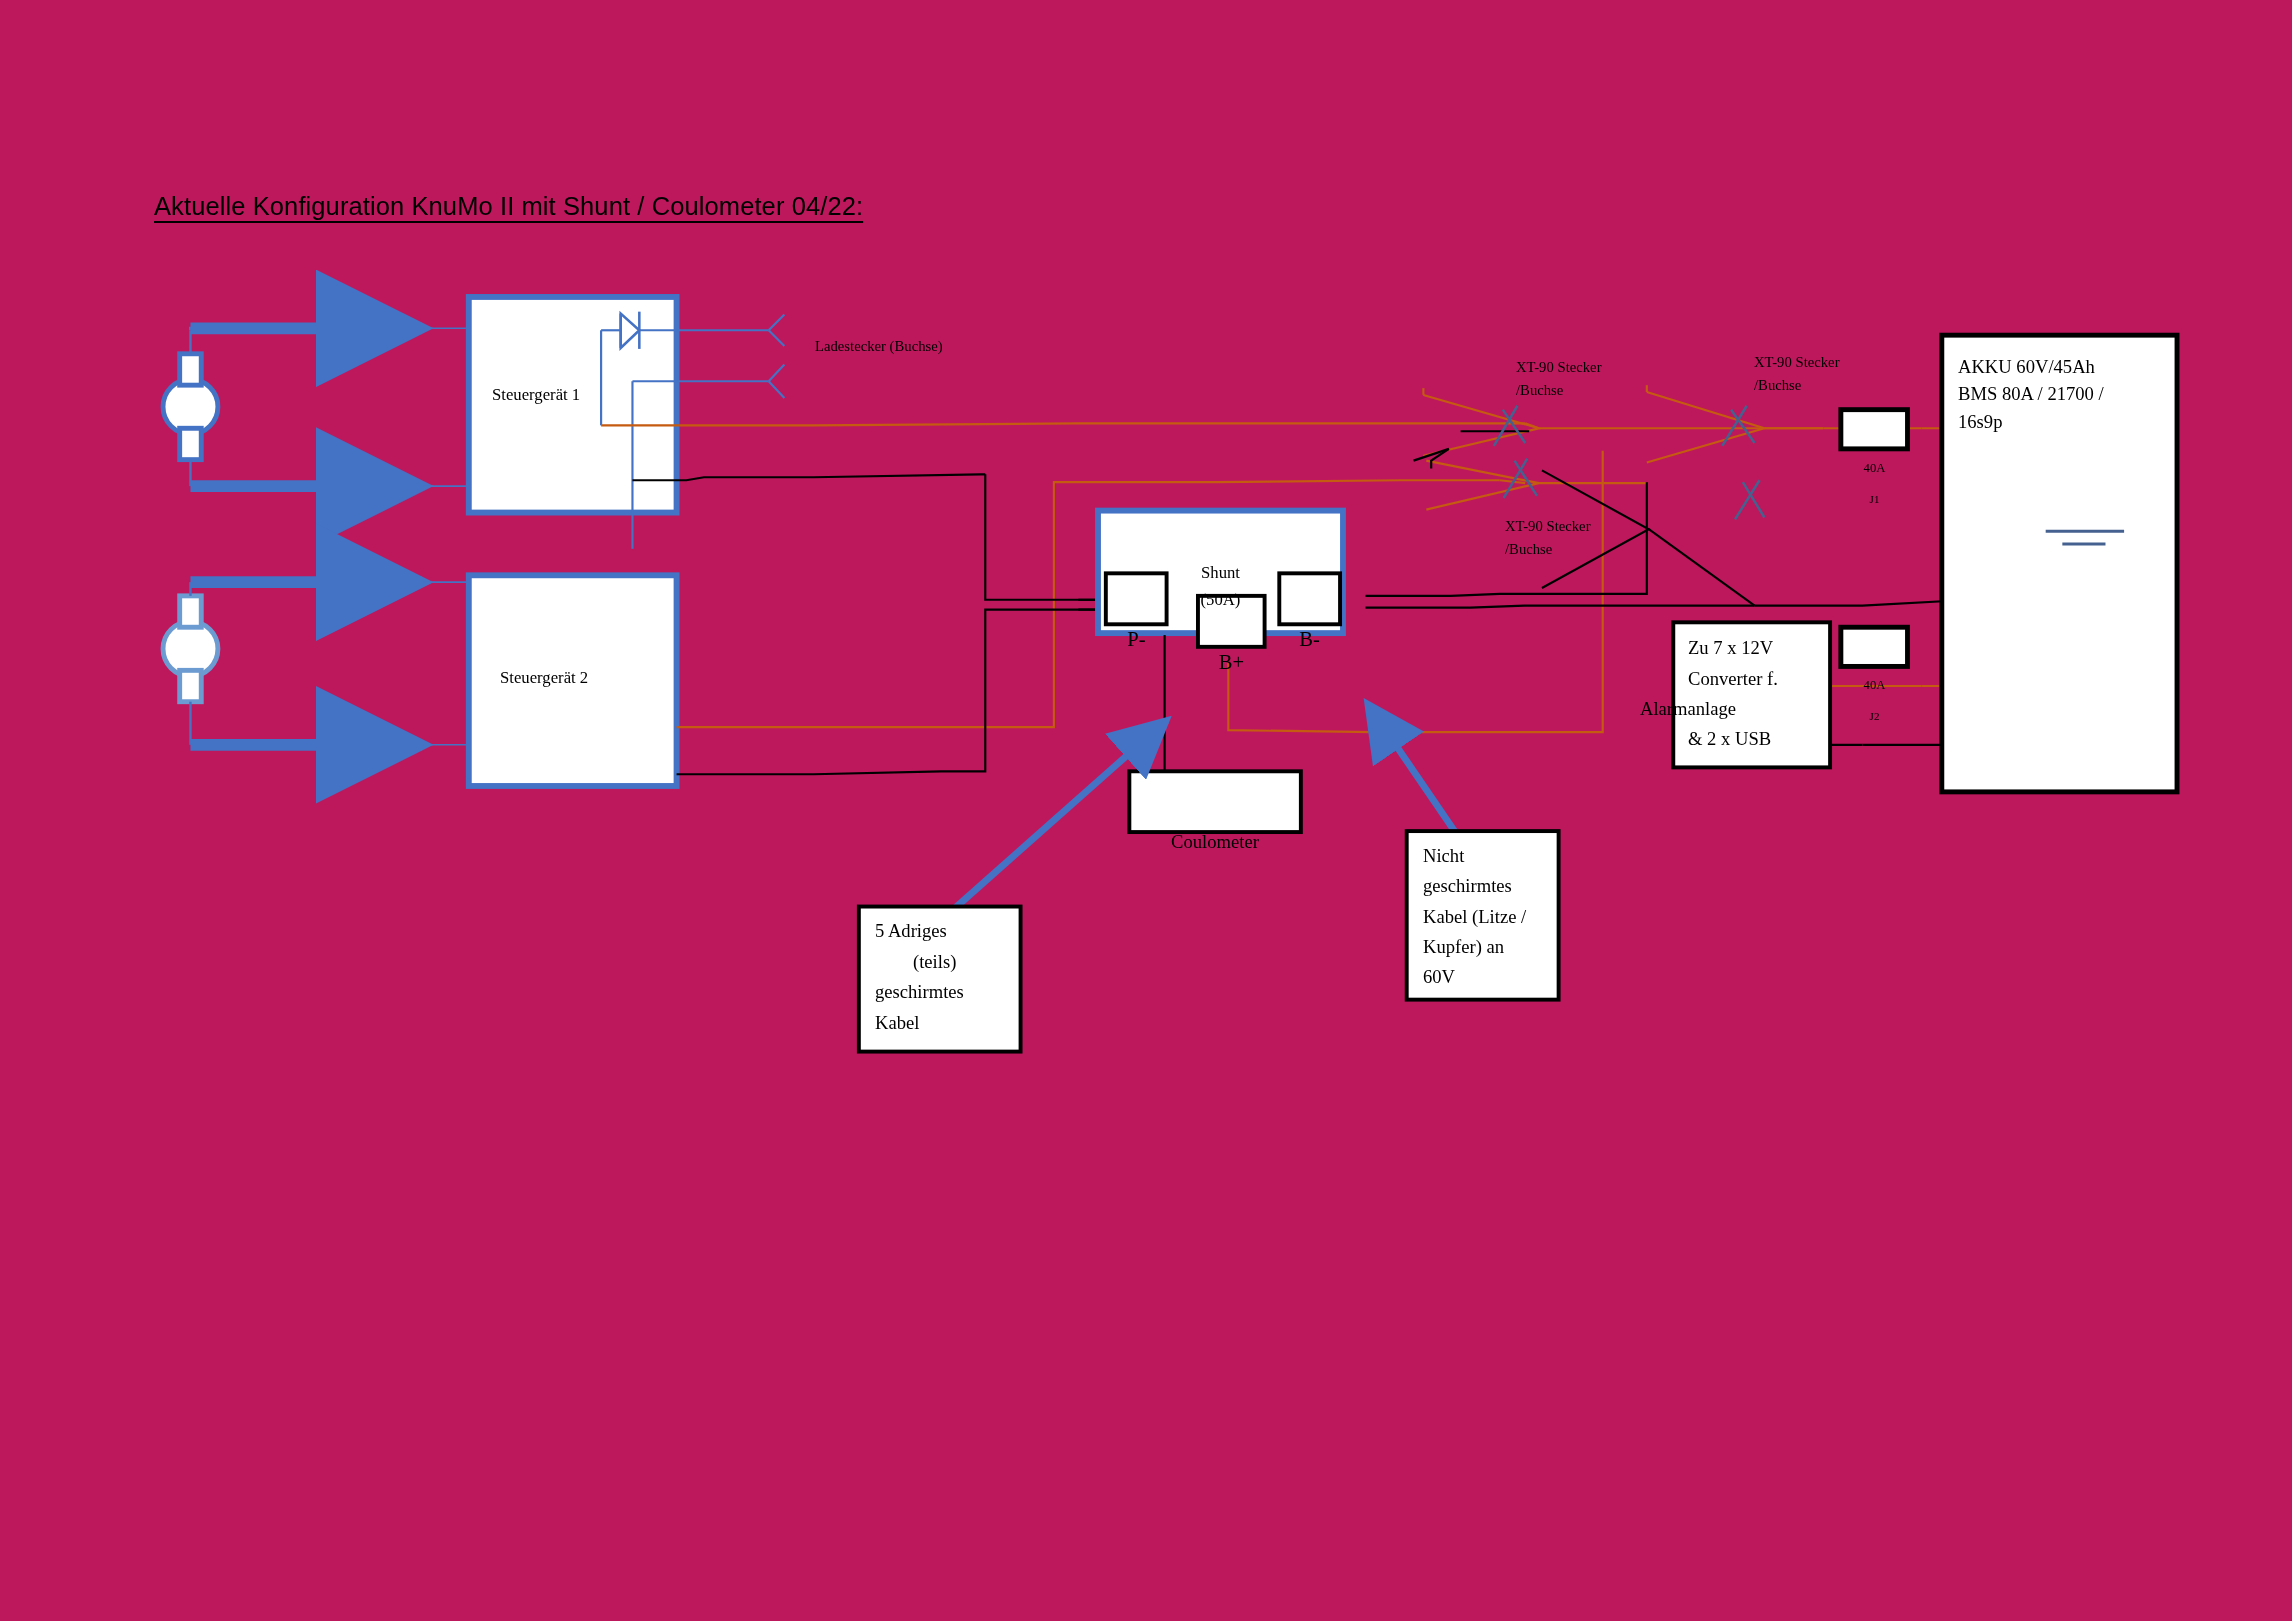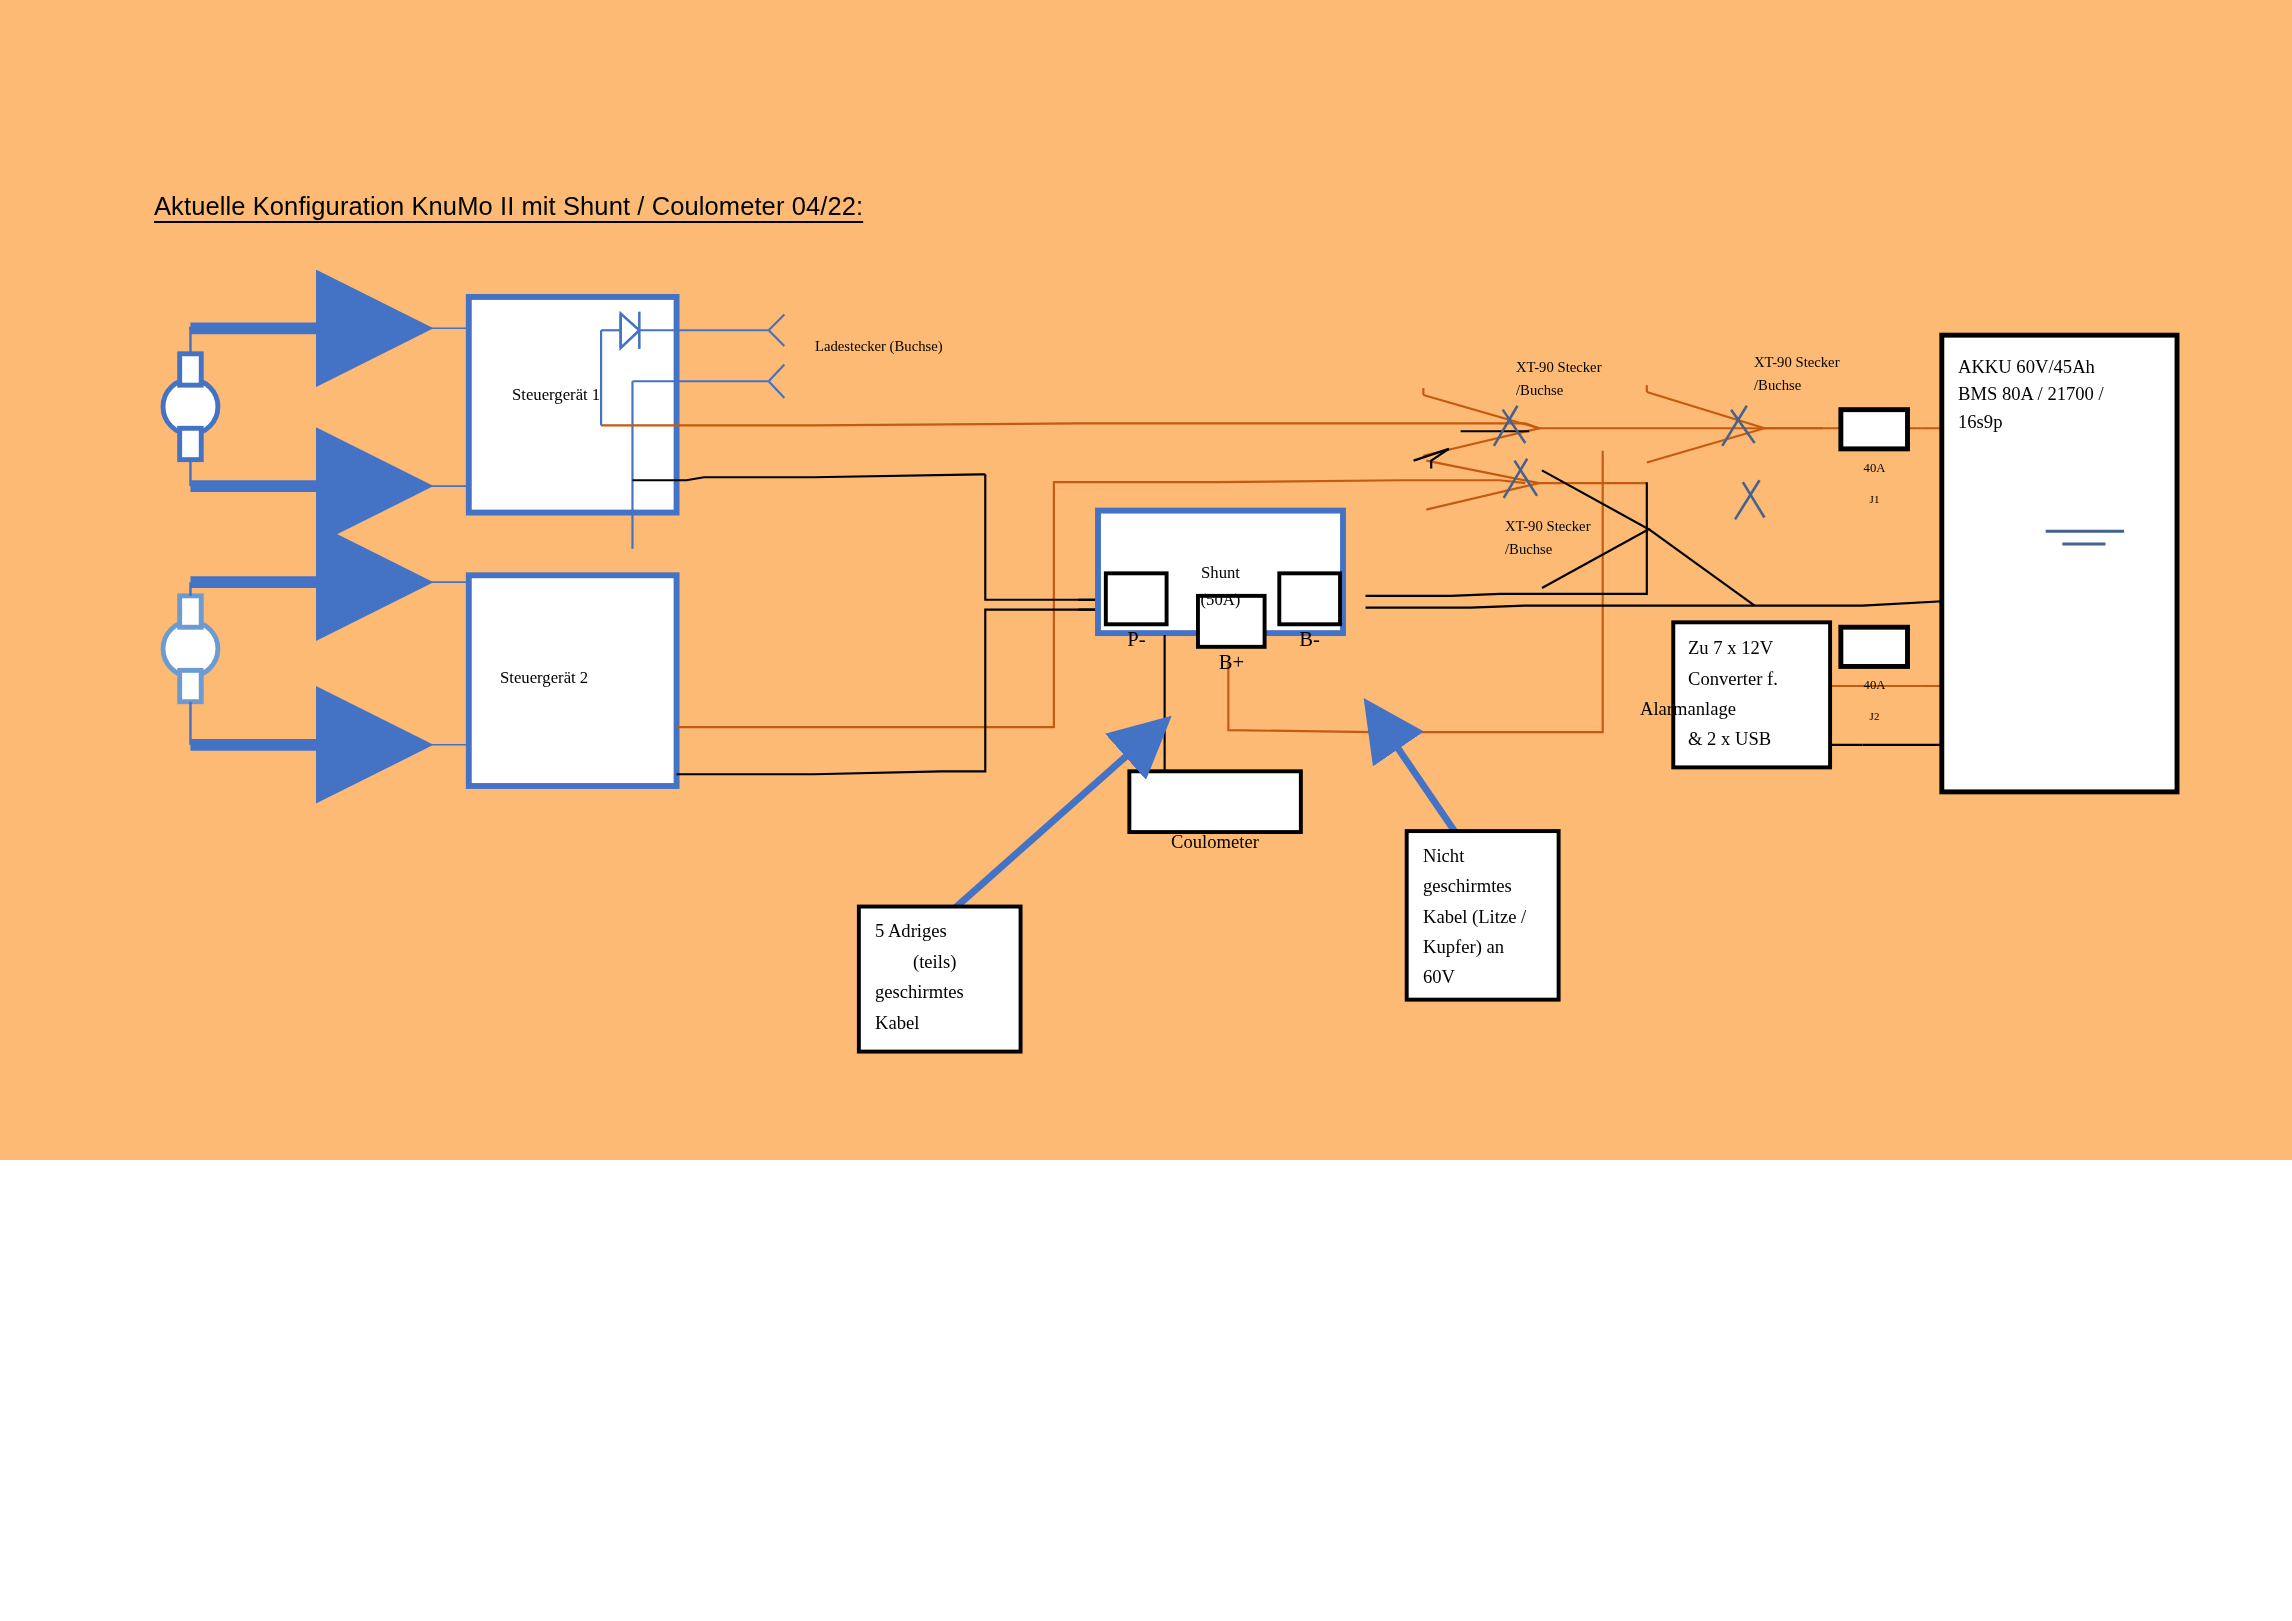--- a/index.html
+++ b/index.html
@@ -11,22 +11,22 @@
   body {
     font-family: "Liberation Sans", sans-serif;
     width: 2293px;
     height: 1621px;
     overflow: hidden;
     position: relative;
   }
   #sheet {
     position: relative;
     width: 2293px;
-    height: 1160px;
-    background: #fdba74;
+    height: 1621px;
+    background: #be185d;
   }
   #diagram {
     position: absolute;
     top: 0;
     left: 0;
     width: 2293px;
     height: 1621px;
   }
   .page-title {
     position: absolute;
@@ -248,21 +248,21 @@
       <path d="M1492,860 L1395,718" stroke="#4472C4" stroke-width="7" fill="none" marker-end="url(#arrowBlueCall)"></path>
     </g>
 
     <rect x="876" y="925" width="165" height="148" fill="#ffffff" stroke="#000000" stroke-width="4"></rect>
     <rect x="1435" y="848" width="155" height="172" fill="#ffffff" stroke="#000000" stroke-width="4"></rect>
 
   </svg>
 
   <div class="page-title">Aktuelle Konfiguration KnuMo II mit Shunt / Coulometer 04/22:</div>
 
-  <div class="lbl lbl-box" style="left:512px; top:384px; width:147px;">Steuergerät 1</div>
+  <div class="lbl lbl-box" style="left:492px; top:384px; width:147px;">Steuergerät 1</div>
 
   <div class="lbl lbl-box" style="left:500px; top:667px; width:147px;">Steuergerät 2</div>
 
   <div class="lbl lbl-small" style="left:815px; top:337px;">Ladestecker (Buchse)</div>
 
   <div class="lbl lbl-box ctr" style="left:1137px; top:522px; width:167px;">Shunt</div>
   <div class="lbl lbl-box ctr" style="left:1137px; top:549px; width:167px;">(50A)</div>
 
   <div class="lbl lbl-term ctr" style="left:1106px; top:586px; width:61px;">P-</div>
   <div class="lbl lbl-term ctr" style="left:1198px; top:609px; width:67px;">B+</div>

